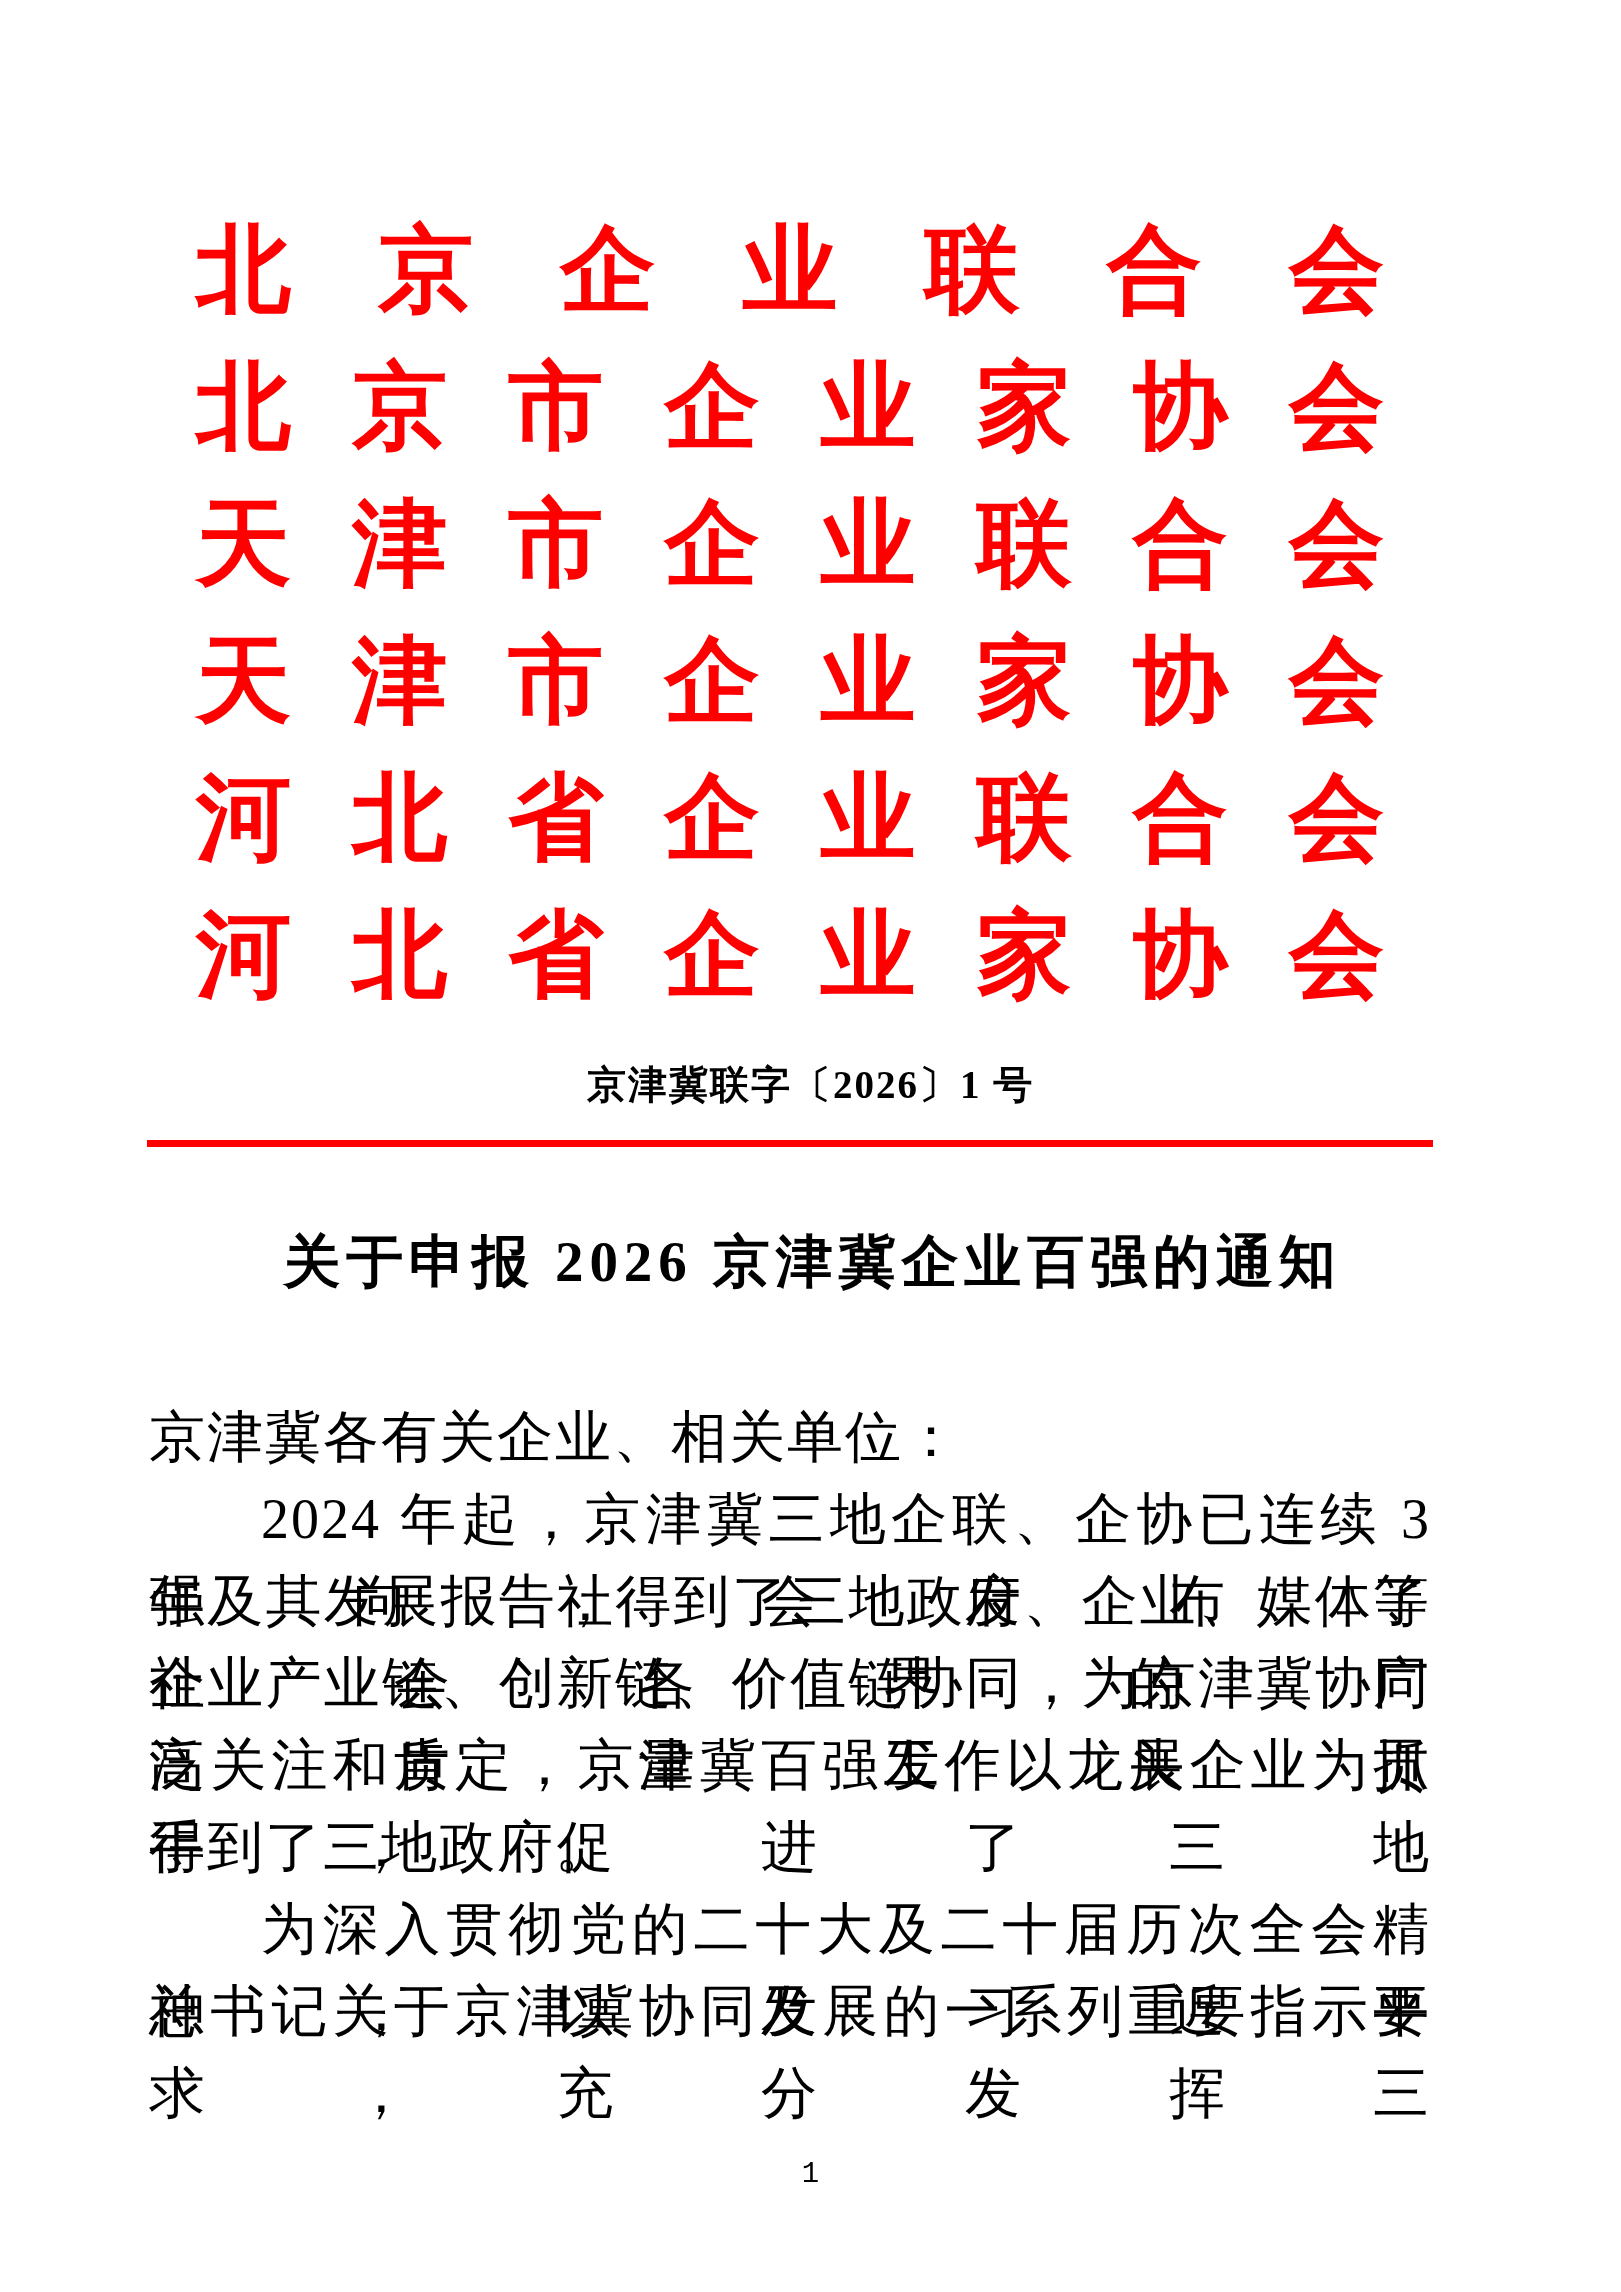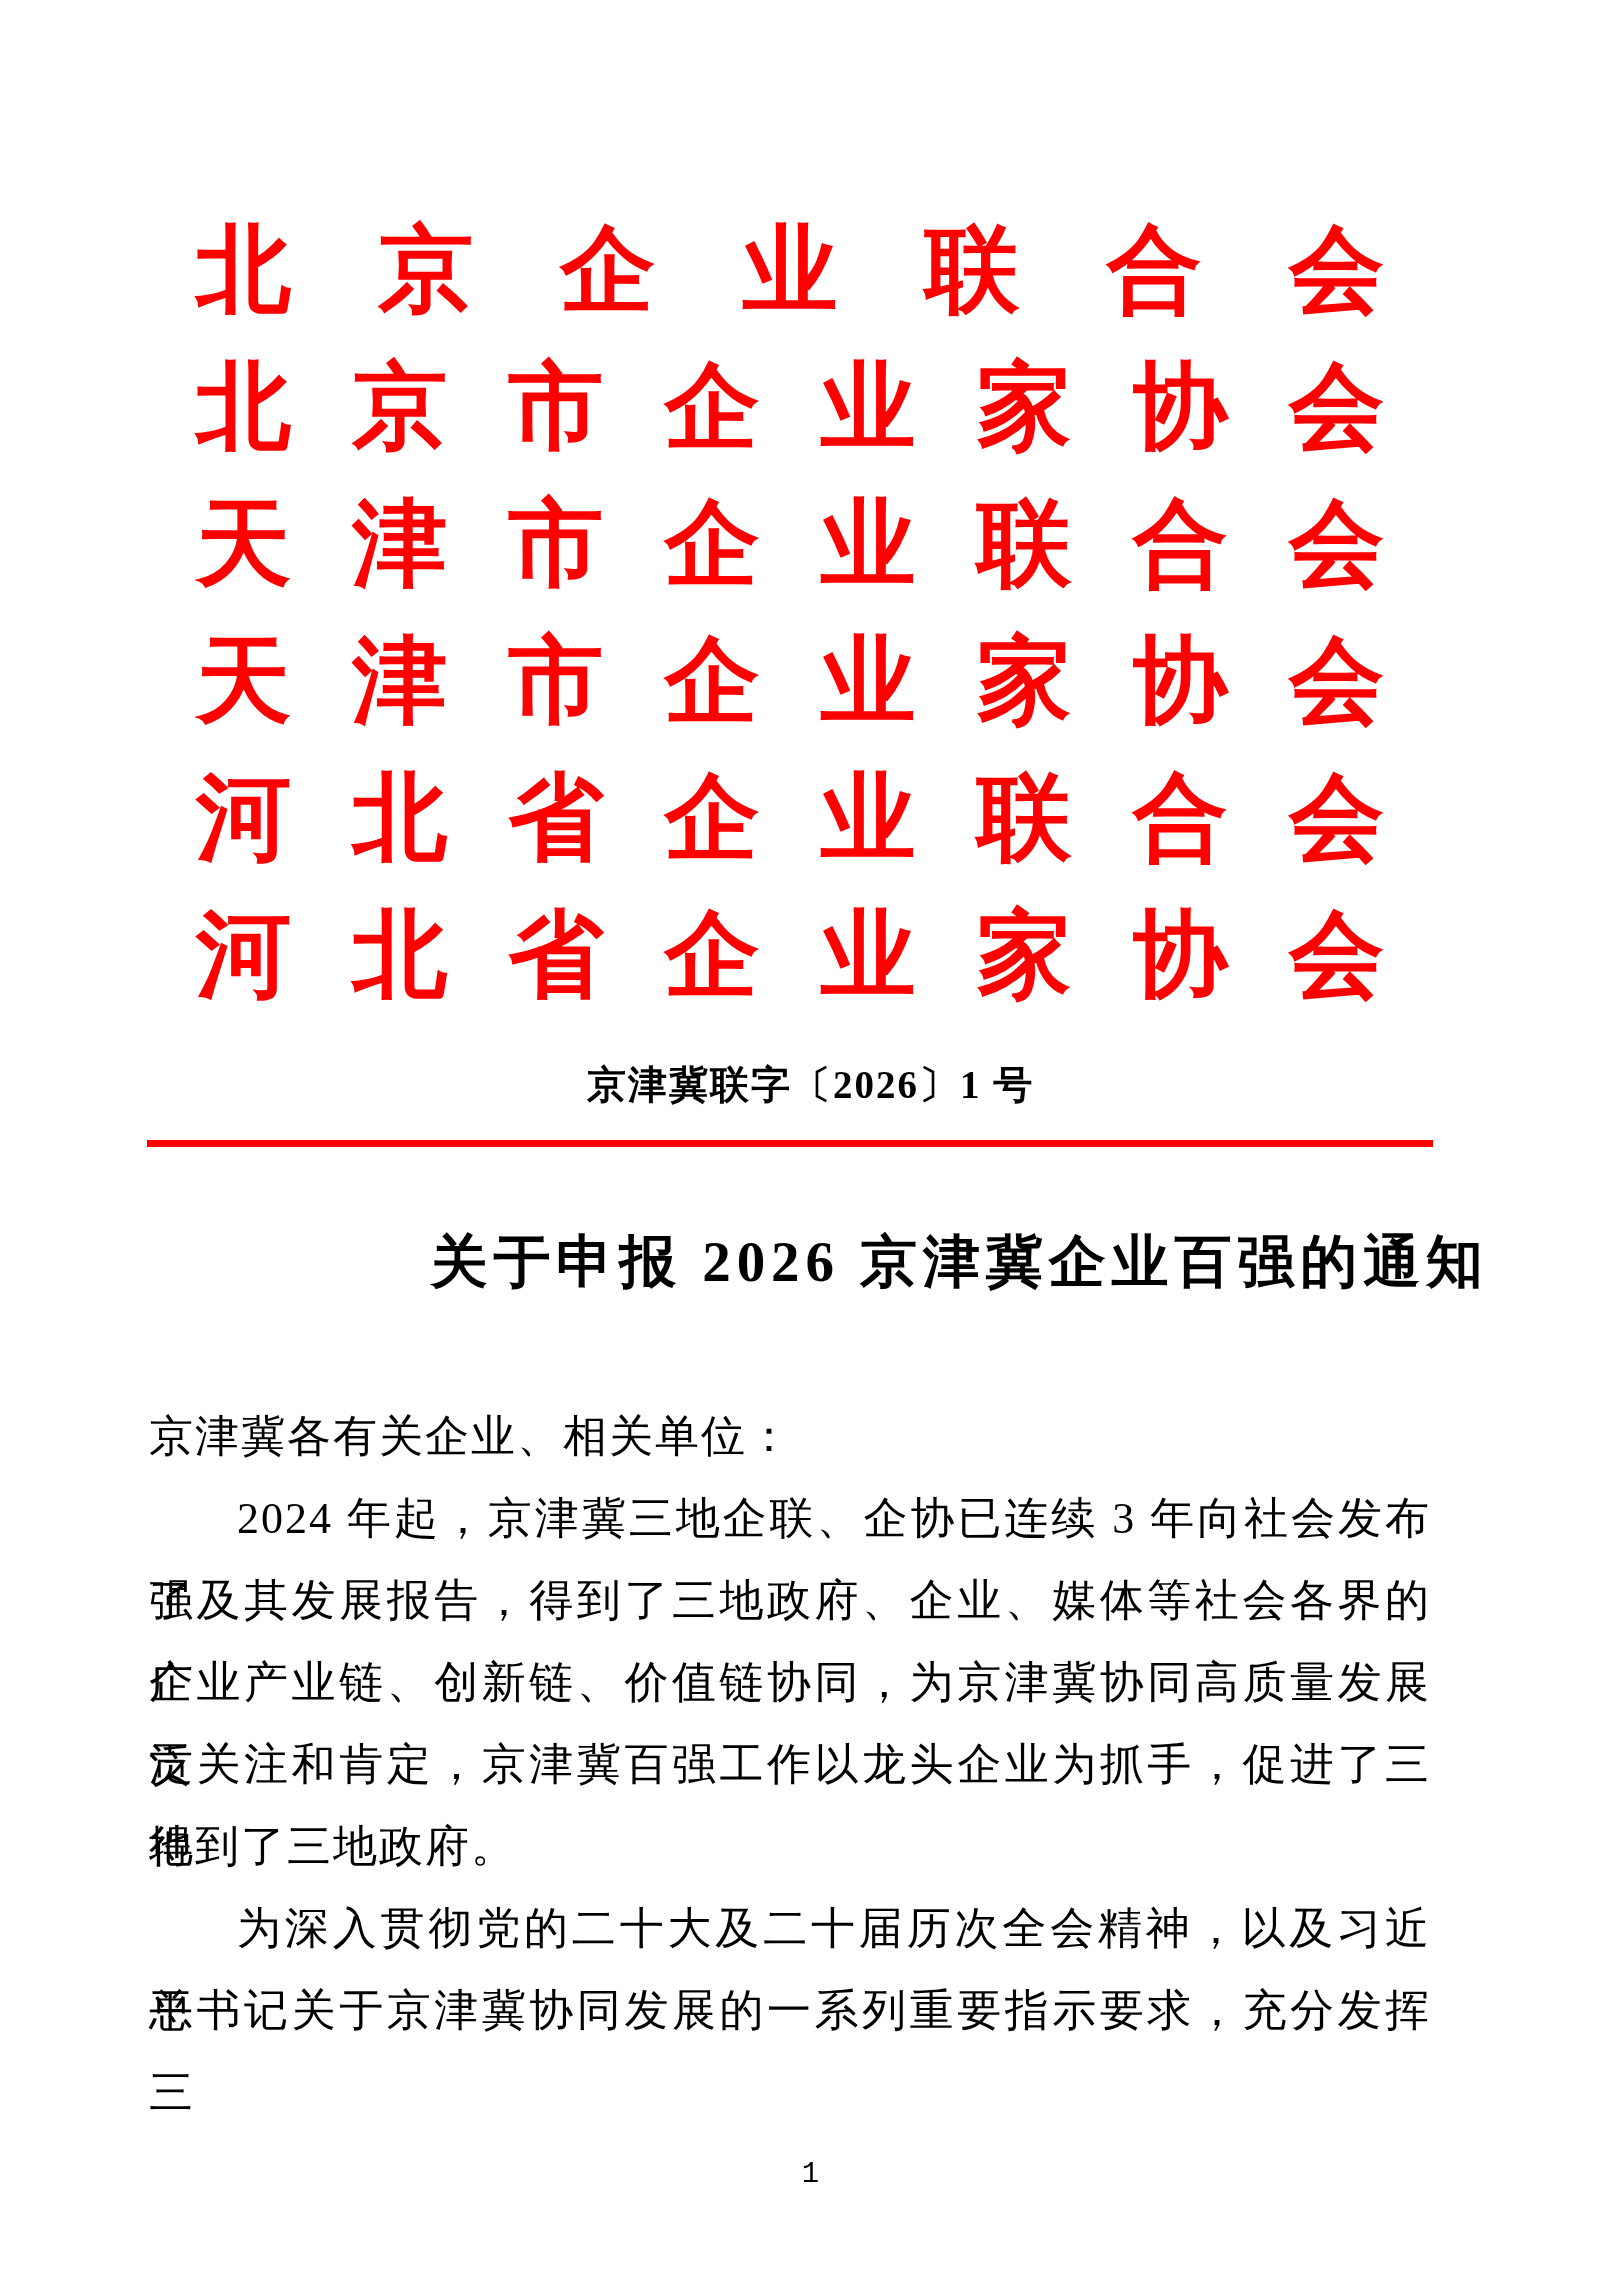--- a/index.html
+++ b/index.html
@@ -58,41 +58,41 @@
     left: 147px;
     width: 1286px;
     height: 6.9px;
     background: #fe0000;
   }
 
   
   .doc-title {
     position: absolute;
     top: 1227px;
-    left: 162px;
+    left: 149px;
     width: 1327px;
-    text-align: right;
+    text-align: center;
     font-size: 57px;
     font-weight: bold;
     letter-spacing: 5.9px;
     line-height: 69px;
     white-space: nowrap;
   }
 
   
   .body-block {
     position: absolute;
     top: 1396px;
     left: 149px;
     width: 1282px;
   }
   .body-line {
     height: 82px;
     line-height: 82px;
-    font-size: 44px;
+    font-size: 56px;
     letter-spacing: 2px;
     text-align: justify;
     white-space: nowrap;
   }
   .body-line.justify {
     white-space: normal;
     text-align-last: justify;
   }
   .body-line.indent {
     text-indent: 2em;

